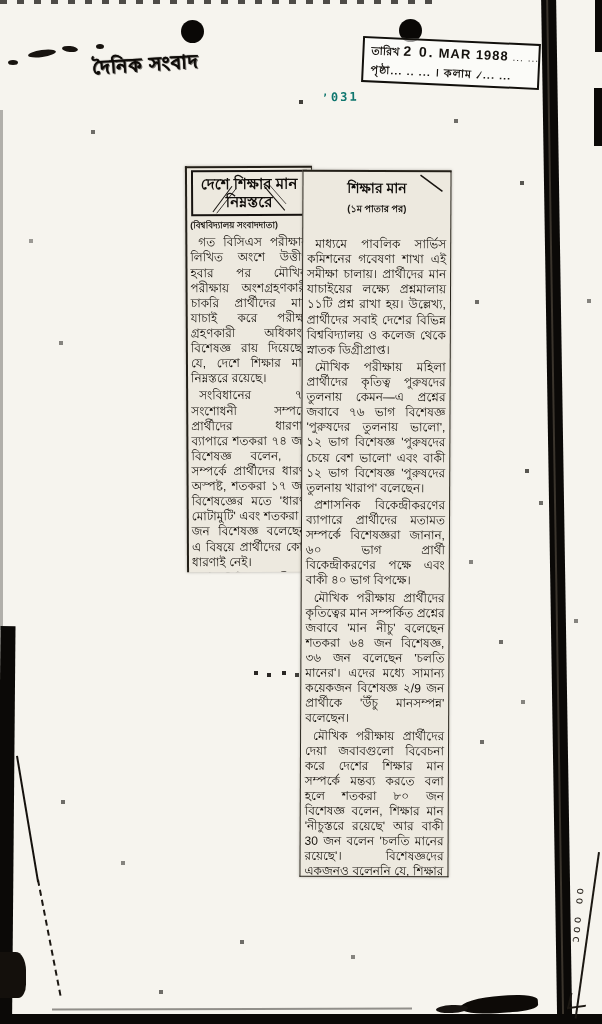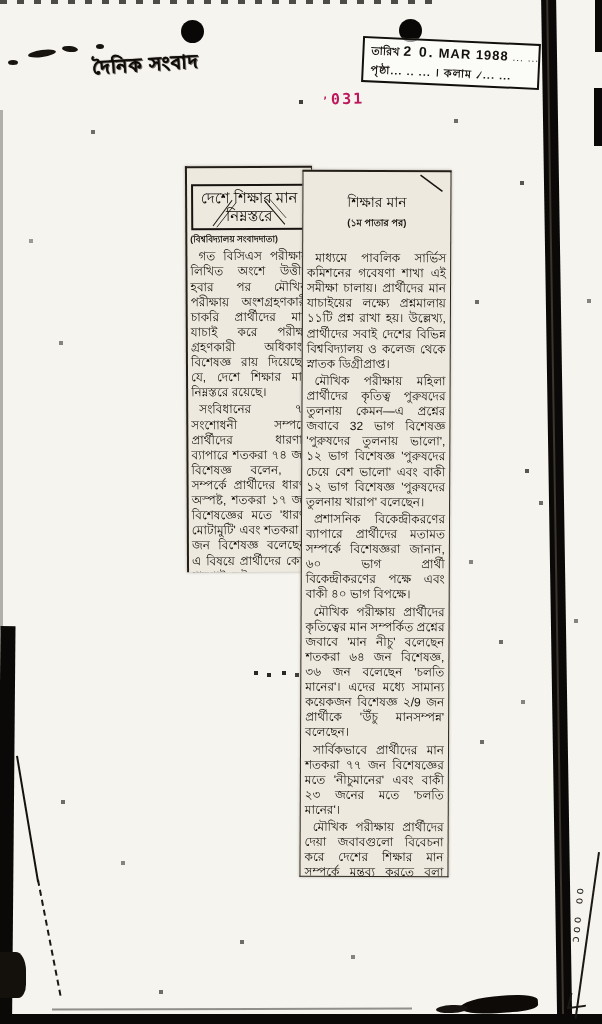--- a/index.html
+++ b/index.html
@@ -66,48 +66,48 @@
     font-size:11px;font-weight:bold;color:#15120e;
   }
   .date-stamp .row{display:flex;align-items:baseline;gap:4px;white-space:nowrap;}
   .date-stamp .hand{font-size:14px;letter-spacing:2px;}
   .date-stamp .stamped{font-size:13px;letter-spacing:1px;}
   .date-stamp .dots{font-size:10px;letter-spacing:1px;font-weight:normal;}
 
   .serial{
     position:absolute;left:322px;top:90px;
     font-family:"DejaVu Sans Mono", monospace;
-    font-size:15px;font-weight:bold;letter-spacing:2px;color:#be185d;
+    font-size:12px;font-weight:bold;letter-spacing:2px;color:#0f766e;
     transform:rotate(-1deg);
   }
   .serial:before{content:"\2019";margin-right:1px;font-size:10px;}
 
   
   .clip-col{position:absolute;background:#ede9df;box-sizing:border-box;overflow:hidden;
     box-shadow:0 0 3px rgba(40,35,25,.35);}
   .clip-left{left:186px;top:166px;width:127px;height:406px;
     border-left:2px solid #231f18;border-top:2px solid #231f18;border-right:1px solid #2a261e;
     transform:rotate(-0.3deg);padding:0 3px 2px 3px;}
   .clip-right{left:301px;top:170px;width:149px;height:707px;
     border:1px solid #2a261e;border-top:2px solid #231f18;
     transform:rotate(0.25deg);padding:1px 4px;}
   .headline-box{
-    border:2px solid #171310;margin:16px 1px 2px 1px;padding:3px 1px 4px 1px;
-    text-align:center;font-weight:normal;font-size:15px;line-height:1.18;
+    border:2px solid #171310;margin:2px 1px 2px 1px;padding:3px 1px 4px 1px;
+    text-align:center;font-weight:bold;font-size:15px;line-height:1.18;
     position:relative;color:#100d0a;
   }
   .headline-box svg{position:absolute;left:0;top:0;width:100%;height:100%;}
   .byline{text-align:left;font-size:8.8px;font-weight:bold;margin:1px 0 2px 0;}
   .news-body p{
     margin:0 0 2px 0;font-size:12px;line-height:1.26;text-align:justify;
     text-indent:8px;color:#16120d;
   }
   .cont-note{text-align:center;font-size:9.3px;font-weight:bold;margin-top:2px;}
-  .rc-head{position:relative;text-align:center;font-weight:normal;font-size:14px;
-    padding:18px 0 1px 0;color:#100d0a;}
+  .rc-head{position:relative;text-align:center;font-weight:bold;font-size:14px;
+    padding:4px 0 1px 0;color:#100d0a;}
   .rc-head svg{position:absolute;right:2px;top:0;width:26px;height:20px;}
   .rc-sub{text-align:center;font-size:9.5px;font-weight:bold;margin-bottom:20px;}
 
   
   .margin-note{
     position:absolute;left:572px;top:888px;
     writing-mode:vertical-rl;font-size:11px;letter-spacing:3px;
     color:#241f19;transform:rotate(5deg);font-family:"DejaVu Sans Mono", monospace;
   }
 </style>
@@ -178,21 +178,20 @@
 <div class="clip-col clip-right">
   <div class="rc-head">
     <svg viewBox="0 0 26 20">
       <line x1="2" y1="2" x2="24" y2="18" stroke="#17130f" stroke-width="1.5"></line>
     </svg>
     <span>শিক্ষার মান</span>
   </div>
   <div class="rc-sub">(১ম পাতার পর)</div>
   <div class="news-body">
     <p>মাধ্যমে পাবলিক সার্ভিস কমিশনের গবেষণা শাখা এই সমীক্ষা চালায়। প্রার্থীদের মান যাচাইয়ের লক্ষ্যে প্রশ্নমালায় ১১টি প্রশ্ন রাখা হয়। উল্লেখ্য, প্রার্থীদের সবাই দেশের বিভিন্ন বিশ্ববিদ্যালয় ও কলেজ থেকে স্নাতক ডিগ্রীপ্রাপ্ত।</p>
-    <p>মৌখিক পরীক্ষায় মহিলা প্রার্থীদের কৃতিত্ব পুরুষদের তুলনায় কেমন—এ প্রশ্নের জবাবে 32 ভাগ বিশেষজ্ঞ 'পুরুষদের তুলনায় ভালো', ১২ ভাগ বিশেষজ্ঞ 'পুরুষদের চেয়ে বেশ ভালো' এবং বাকী ১২ ভাগ বিশেষজ্ঞ 'পুরুষদের তুলনায় খারাপ' বলেছেন।</p>
+    <p>মৌখিক পরীক্ষায় মহিলা প্রার্থীদের কৃতিত্ব পুরুষদের তুলনায় কেমন—এ প্রশ্নের জবাবে ৭৬ ভাগ বিশেষজ্ঞ 'পুরুষদের তুলনায় ভালো', ১২ ভাগ বিশেষজ্ঞ 'পুরুষদের চেয়ে বেশ ভালো' এবং বাকী ১২ ভাগ বিশেষজ্ঞ 'পুরুষদের তুলনায় খারাপ' বলেছেন।</p>
     <p>প্রশাসনিক বিকেন্দ্রীকরণের ব্যাপারে প্রার্থীদের মতামত সম্পর্কে বিশেষজ্ঞরা জানান, ৬০ ভাগ প্রার্থী বিকেন্দ্রীকরণের পক্ষে এবং বাকী ৪০ ভাগ বিপক্ষে।</p>
     <p>মৌখিক পরীক্ষায় প্রার্থীদের কৃতিত্বের মান সম্পর্কিত প্রশ্নের জবাবে 'মান নীচু' বলেছেন শতকরা ৬৪ জন বিশেষজ্ঞ, ৩৬ জন বলেছেন 'চলতি মানের'। এদের মধ্যে সামান্য কয়েকজন বিশেষজ্ঞ ২/9 জন প্রার্থীকে 'উঁচু মানসম্পন্ন' বলেছেন।</p>
-    <p>সার্বিকভাবে প্রার্থীদের মান শতকরা ৭৭ জন বিশেষজ্ঞের মতে 'নীচুমানের' এবং বাকী ২৩ জনের মতে 'চলতি মানের'।</p>
     <p>মৌখিক পরীক্ষায় প্রার্থীদের দেয়া জবাবগুলো বিবেচনা করে দেশের শিক্ষার মান সম্পর্কে মন্তব্য করতে বলা হলে শতকরা ৮০ জন বিশেষজ্ঞ বলেন, শিক্ষার মান 'নীচুস্তরে রয়েছে' আর বাকী 30 জন বলেন 'চলতি মানের রয়েছে'। বিশেষজ্ঞদের একজনও বলেননি যে, শিক্ষার মান উঁচুস্তরে অথবা কিছুটা উঁচুস্তরে রয়েছে।</p>
   </div>
 </div>
 
 <div class="margin-note">oo ooc</div>
 
 </body></html>

